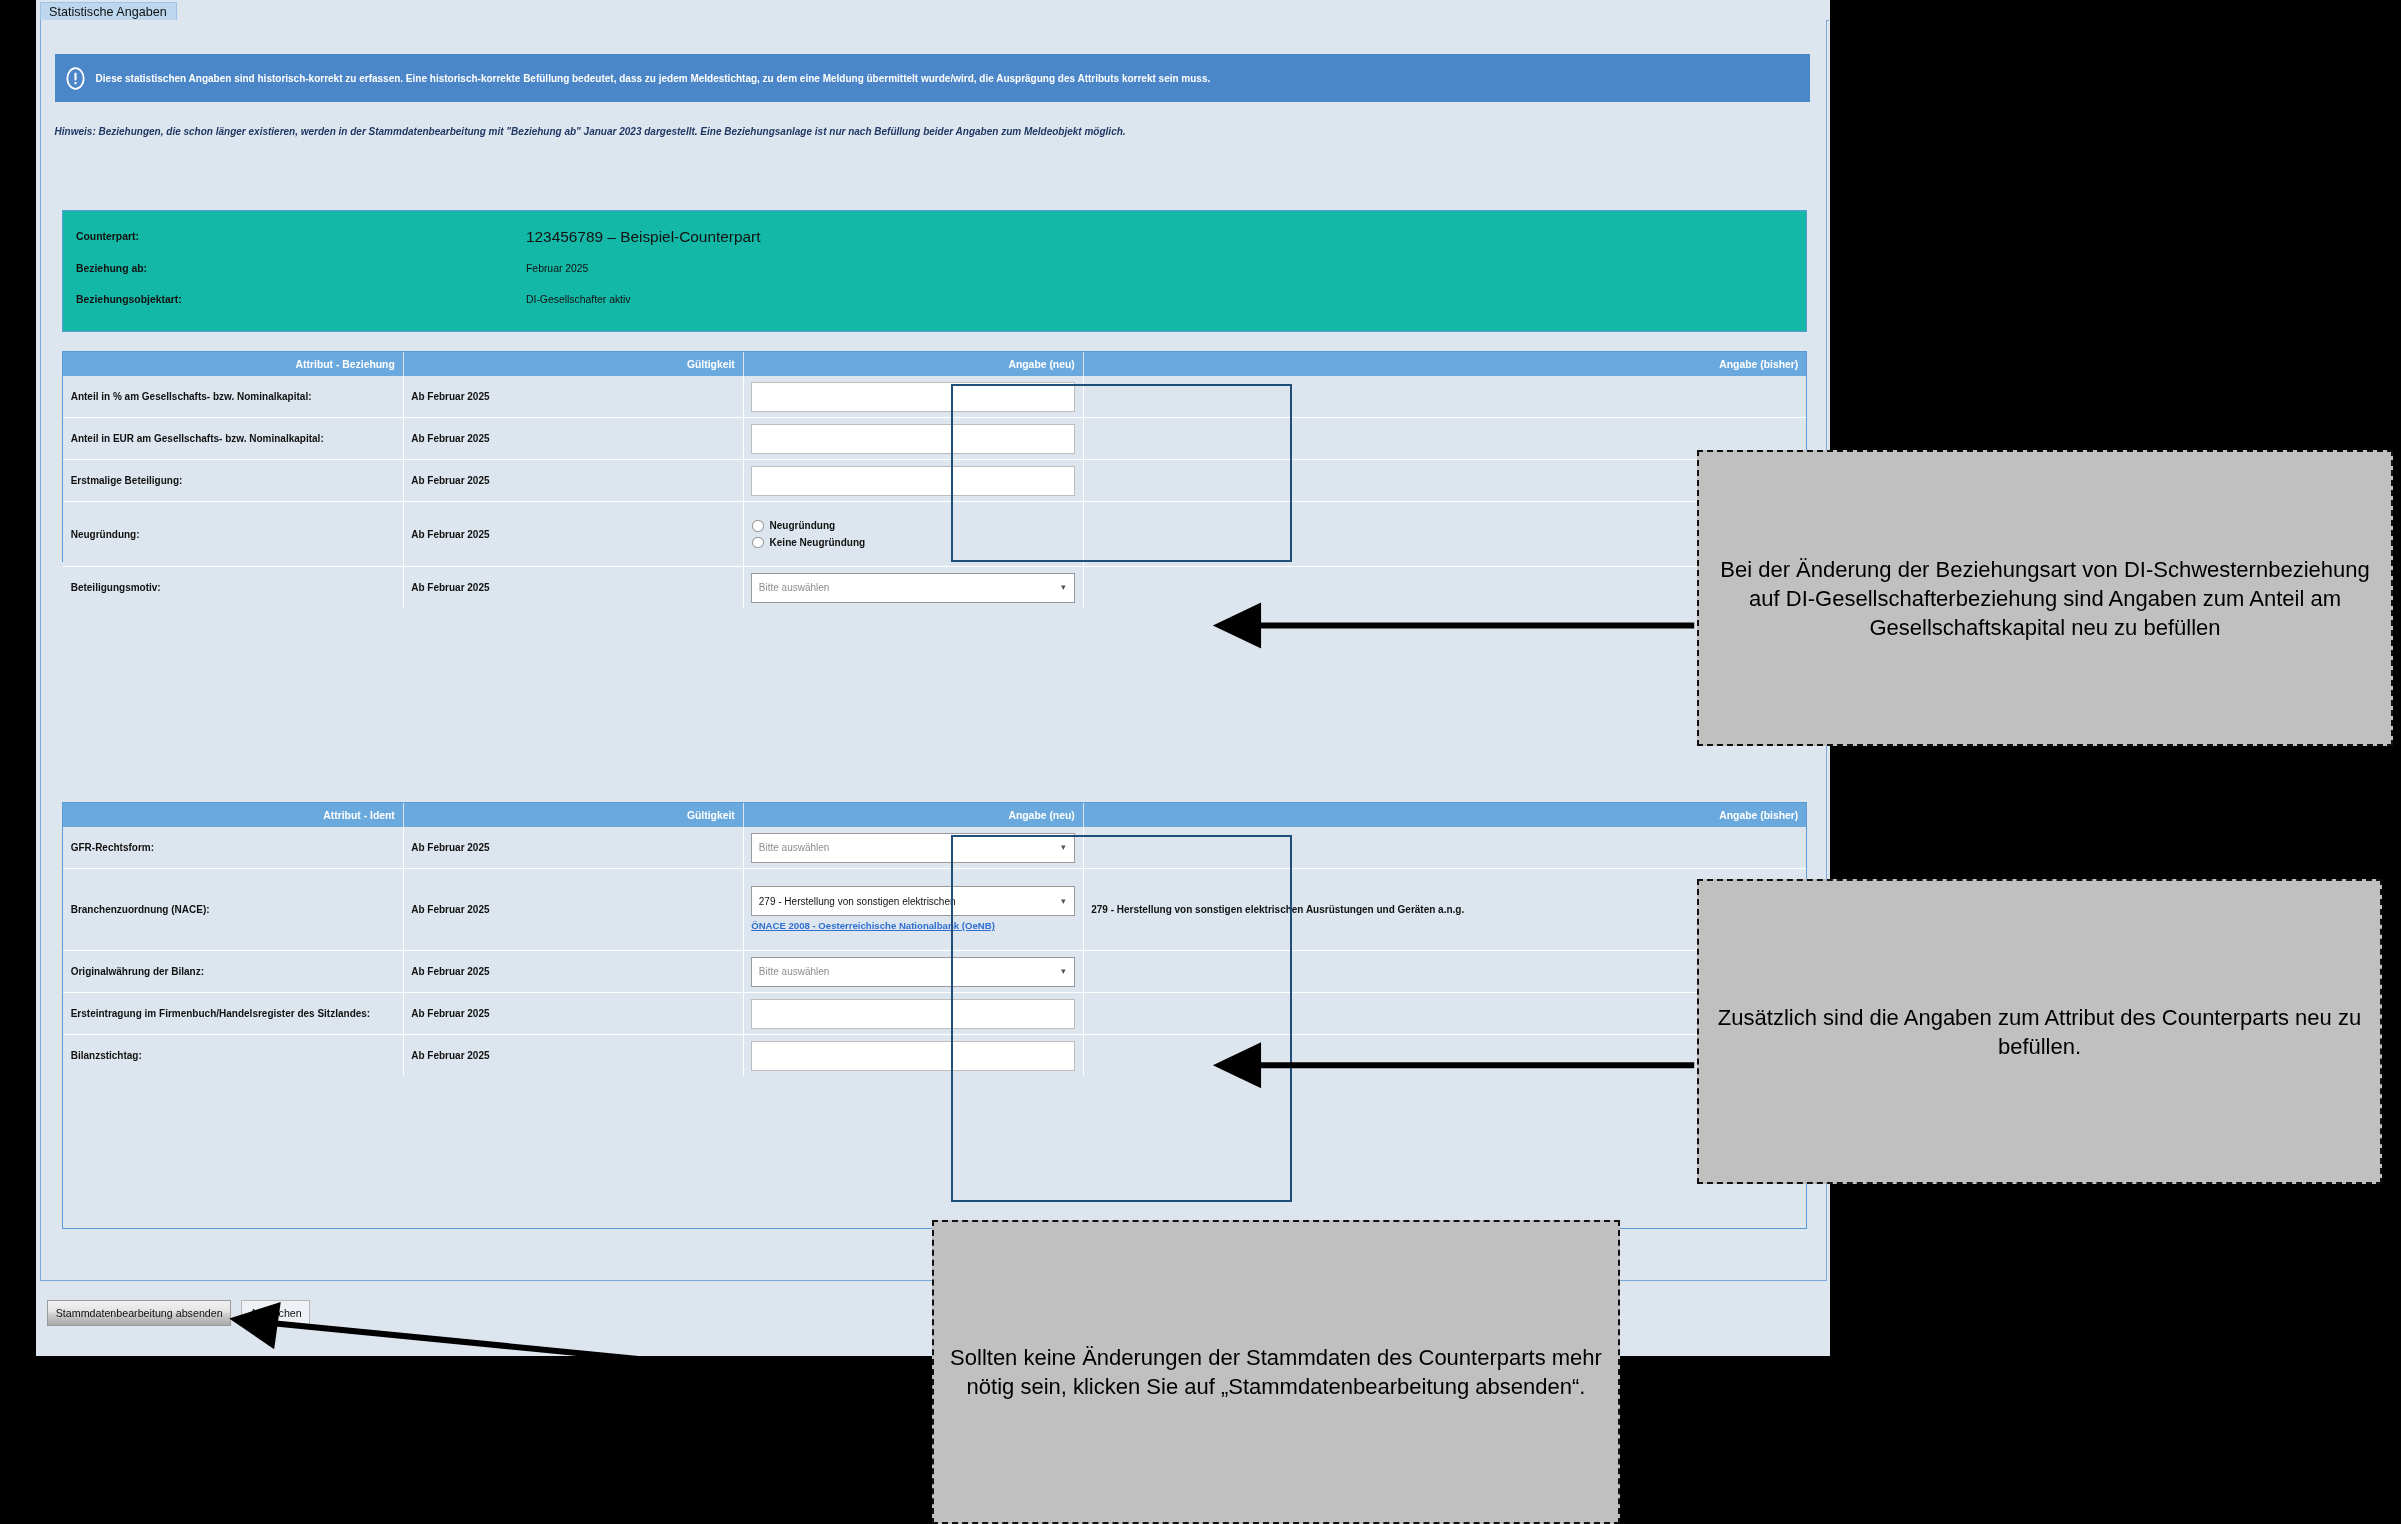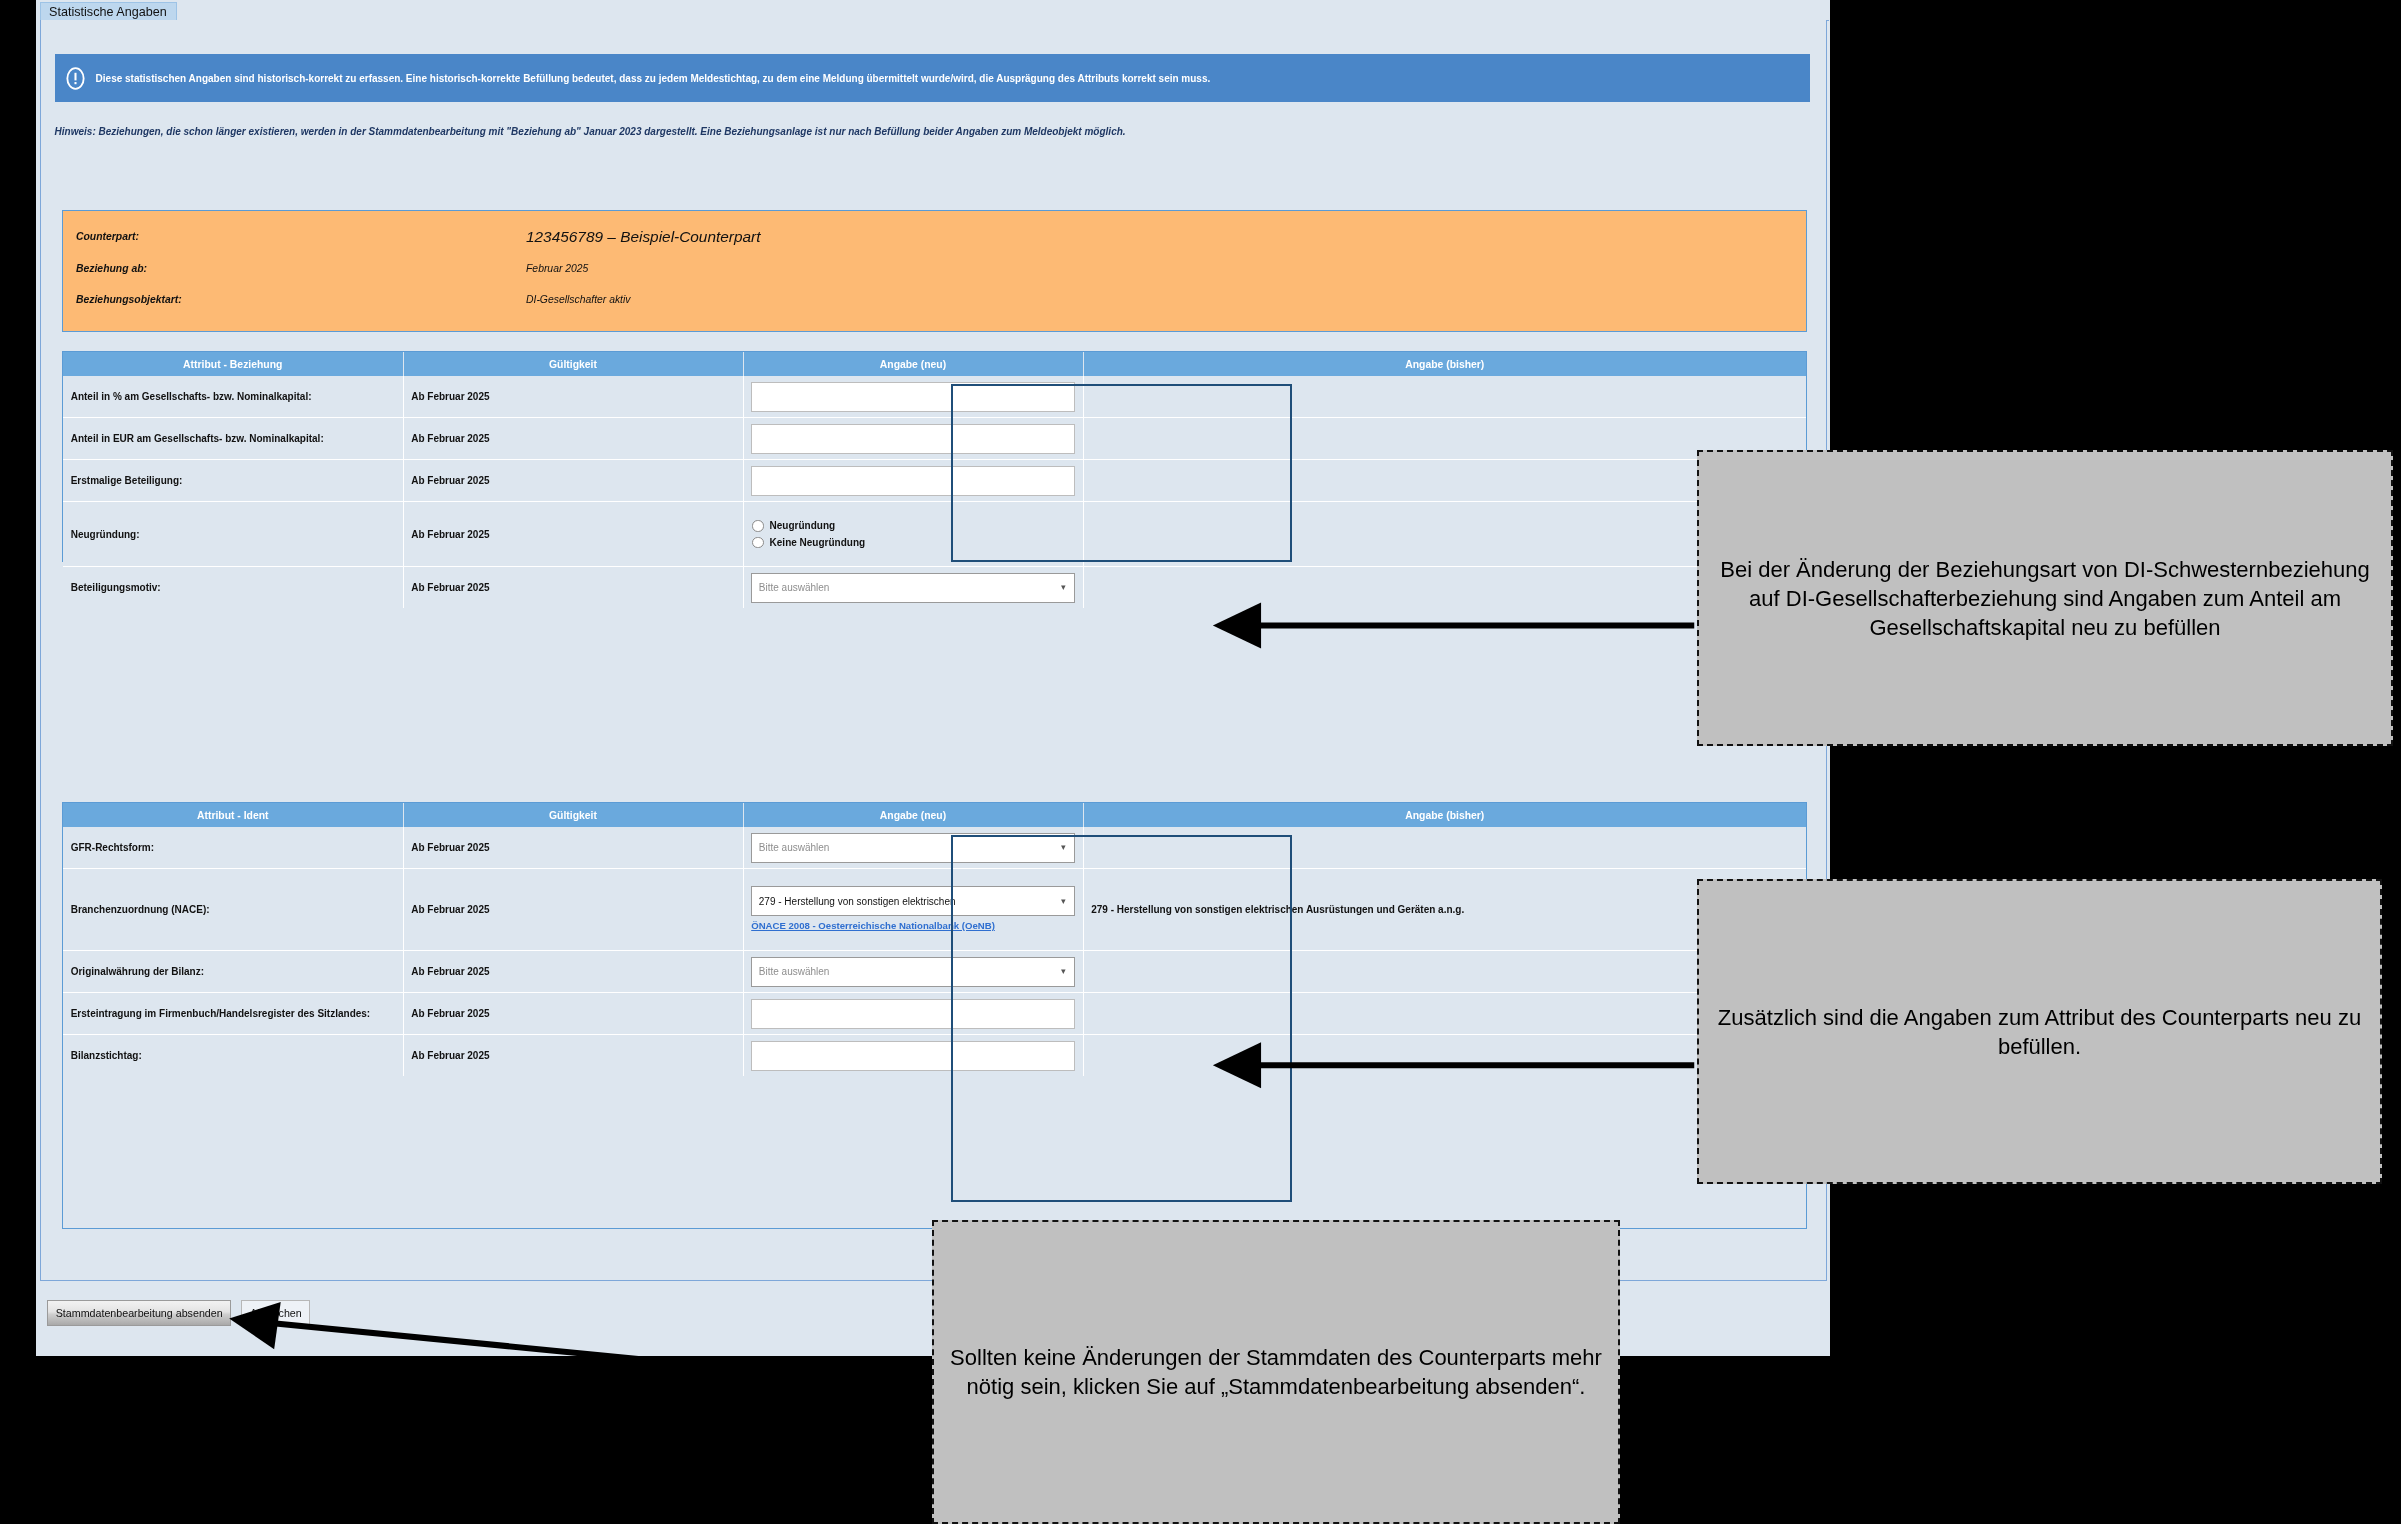--- a/index.html
+++ b/index.html
@@ -25,30 +25,30 @@
   .banner .icon{flex:0 0 auto;width:41px;display:flex;justify-content:center;align-items:center;}
   .banner .icon svg{display:block;}
   .banner .txt{color:#fff;font-size:10px;font-weight:bold;line-height:15px;padding-right:7.7px;}
 
   
   .hinweis{position:absolute;left:18.6px;top:126px;width:1744px;font-style:italic;font-weight:bold;
            font-size:10px;color:#1f3864;line-height:12px;}
 
   
   .cp-box{position:absolute;left:26px;top:210px;width:1745px;height:122px;
-          background:#fdba74;border:0.5px solid #5b9bd5;box-sizing:border-box;font-style:italic;}
+          background:#14b8a6;border:0.5px solid #5b9bd5;box-sizing:border-box;}
   .cp-row{position:absolute;left:13px;width:1700px;}
   .cp-label{position:absolute;left:0;font-size:10.4px;color:#111;font-weight:bold;white-space:nowrap;}
   .cp-val{position:absolute;left:450px;font-size:10.4px;color:#111;white-space:nowrap;}
   .cp-val.big{font-size:15.4px;top:-3.3px;}
 
   
   .tbl-wrap{position:absolute;background:#dde6ef;border:0.5px solid #5b9bd5;box-sizing:border-box;}
   table.grid{border-collapse:collapse;table-layout:fixed;width:100%;}
-  table.grid th{background:#6aa9dd;color:#fff;font-size:10.4px;font-weight:bold;text-align:center;
+  table.grid th{background:#6aa9dd;color:#fff;font-size:10.4px;font-weight:bold;text-align:right;
                 padding:5px 7.7px;height:24px;box-sizing:border-box;border-right:1.1px solid #dde6ef;}
   table.grid th:last-child{border-right:none;}
   table.grid td{background:#dde6ef;font-size:10px;color:#111;padding:5.5px 7.7px;vertical-align:middle;
                 border-right:1.1px solid #fff;border-bottom:1.1px solid #fff;box-sizing:border-box;}
   table.grid td:last-child{border-right:none;}
   table.grid tr:last-child td{border-bottom:none;}
   td.attr{font-weight:bold;line-height:15px;}
   td.valid{font-weight:bold;}
   td.neu{padding:5.5px 8.8px 5.5px 6.6px;}
   td.bisher{font-weight:bold;line-height:15px;}

